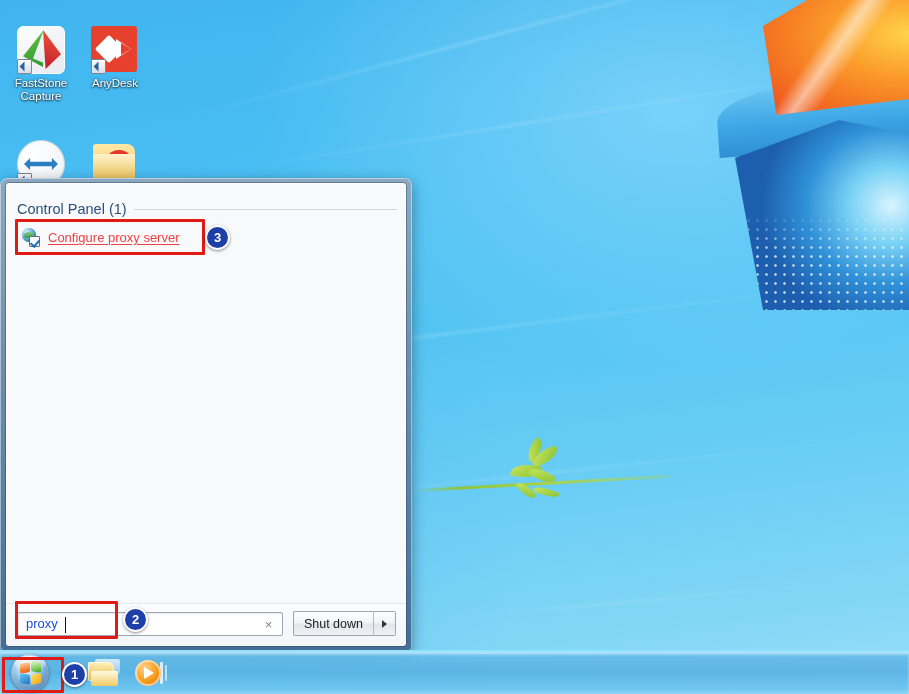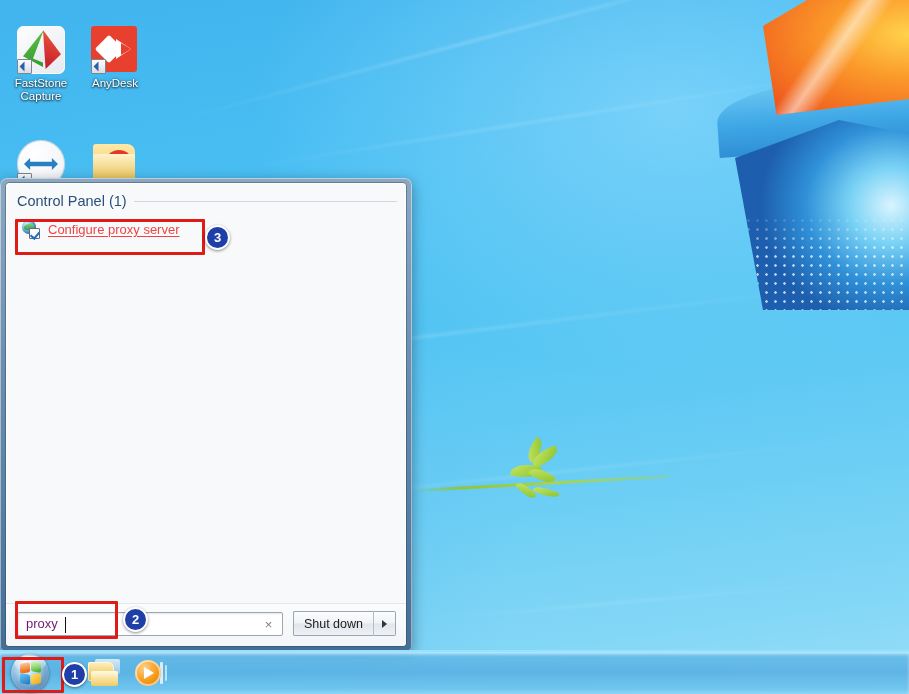--- a/index.html
+++ b/index.html
@@ -169,21 +169,21 @@
   #start-menu-inner {
     position: relative;
     width: 100%; height: 100%;
     background: #f8f9fb;
     border-radius: 4px;
     box-shadow: inset 0 0 0 1px rgba(255,255,255,.9), 0 0 0 1px rgba(40,70,100,.45);
     display: flex; flex-direction: column;
   }
 
   
-  #results-area { flex: 1 1 auto; position: relative; padding: 8px 9px 0 9px; }
+  #results-area { flex: 1 1 auto; position: relative; padding: 8px 9px 0 9px; margin-top: 8px; }
 
   .group-header {
     display: flex; align-items: center; gap: 7px;
     color: #2a4f7a; font-size: 14.5px; padding: 2px 0 3px 2px;
   }
   .group-header .rule { flex: 1 1 auto; height: 1px; background: #cfd8e2; }
 
   .result-row {
     display: flex; align-items: center; gap: 8px;
     padding: 5px 4px 5px 6px; margin-top: 3px;
@@ -244,21 +244,21 @@
   }
   #search-box {
     position: relative; flex: 1 1 auto; height: 24px;
     background: #fff; border: 1px solid #9aa7b5;
     border-radius: 2px;
     box-shadow: inset 1px 1px 2px rgba(0,0,0,.10);
     display: flex; align-items: center;
   }
   #search-input {
     border: 0; outline: 0; background: transparent;
-    font-family: "Liberation Sans", sans-serif; font-size: 13px; color: #701a75;
+    font-family: "Liberation Sans", sans-serif; font-size: 13px; color: #1d4ed8;
     padding: 0 8px; width: 100%; height: 100%;
   }
   #search-caret {
     position: absolute; left: 47px; top: 4px; width: 1px; height: 16px; background: #111;
   }
   #clear-btn {
     position: absolute; right: 5px; top: 3px;
     width: 17px; height: 17px; line-height: 17px; text-align: center;
     font-size: 13px; color: #79828d;
   }

